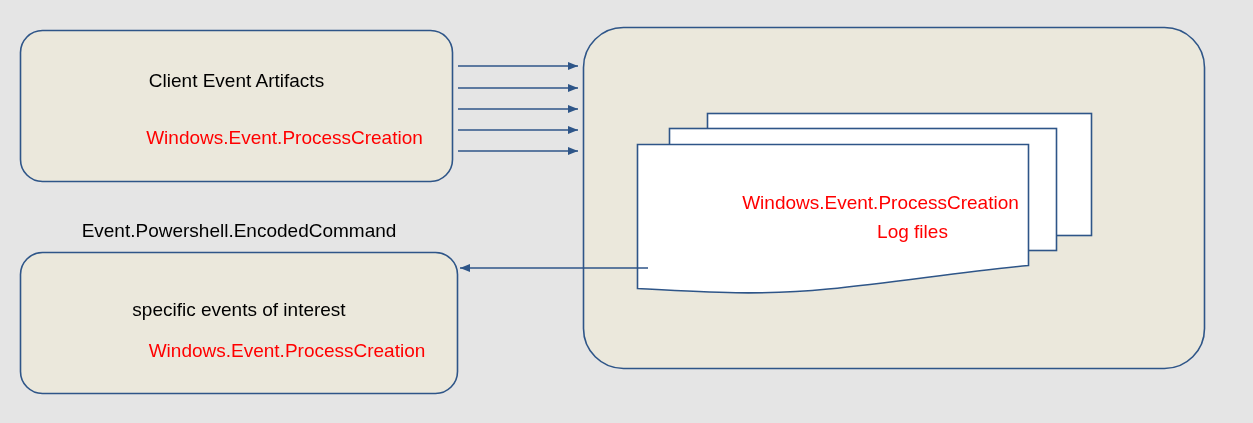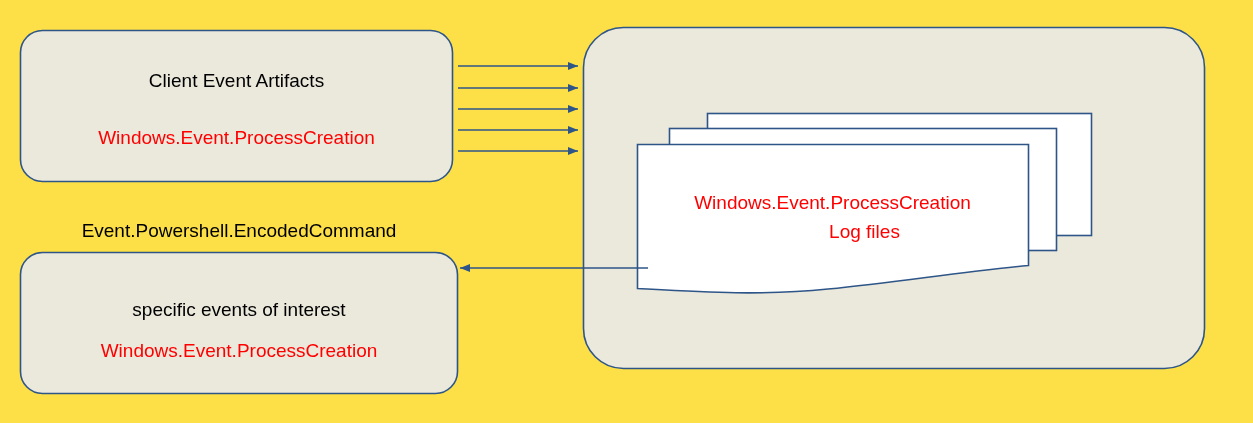--- a/index.html
+++ b/index.html
@@ -7,39 +7,39 @@
     padding: 0;
     background: #ffffff;
   }
   body {
     font-family: "Liberation Sans", sans-serif;
   }
   #canvas {
     position: relative;
     width: 1253px;
     height: 423px;
-    background: #fde047;
+    background: #e5e5e5;
     overflow: hidden;
   }
   #diagram-svg {
     position: absolute;
     left: 0;
     top: 0;
     width: 1253px;
     height: 423px;
   }
   .txt {
     position: absolute;
     text-align: center;
     white-space: pre;
     line-height: 1.18;
     color: #000000;
   }
   .txt-black { color: #000000; }
-  .txt-red { color: #ff0000; }
+  .txt-red { color: #ff0000; padding-left: 48px; }
   .f19 { font-size: 19px; }
 </style>
 </head>
 <body>
 
 <div id="canvas">
 
   <svg id="diagram-svg" viewBox="0 0 1253 423">
     <defs>
       <marker id="arrowRight" markerWidth="11" markerHeight="9" refX="10.4" refY="4.5" orient="auto" markerUnits="userSpaceOnUse">

